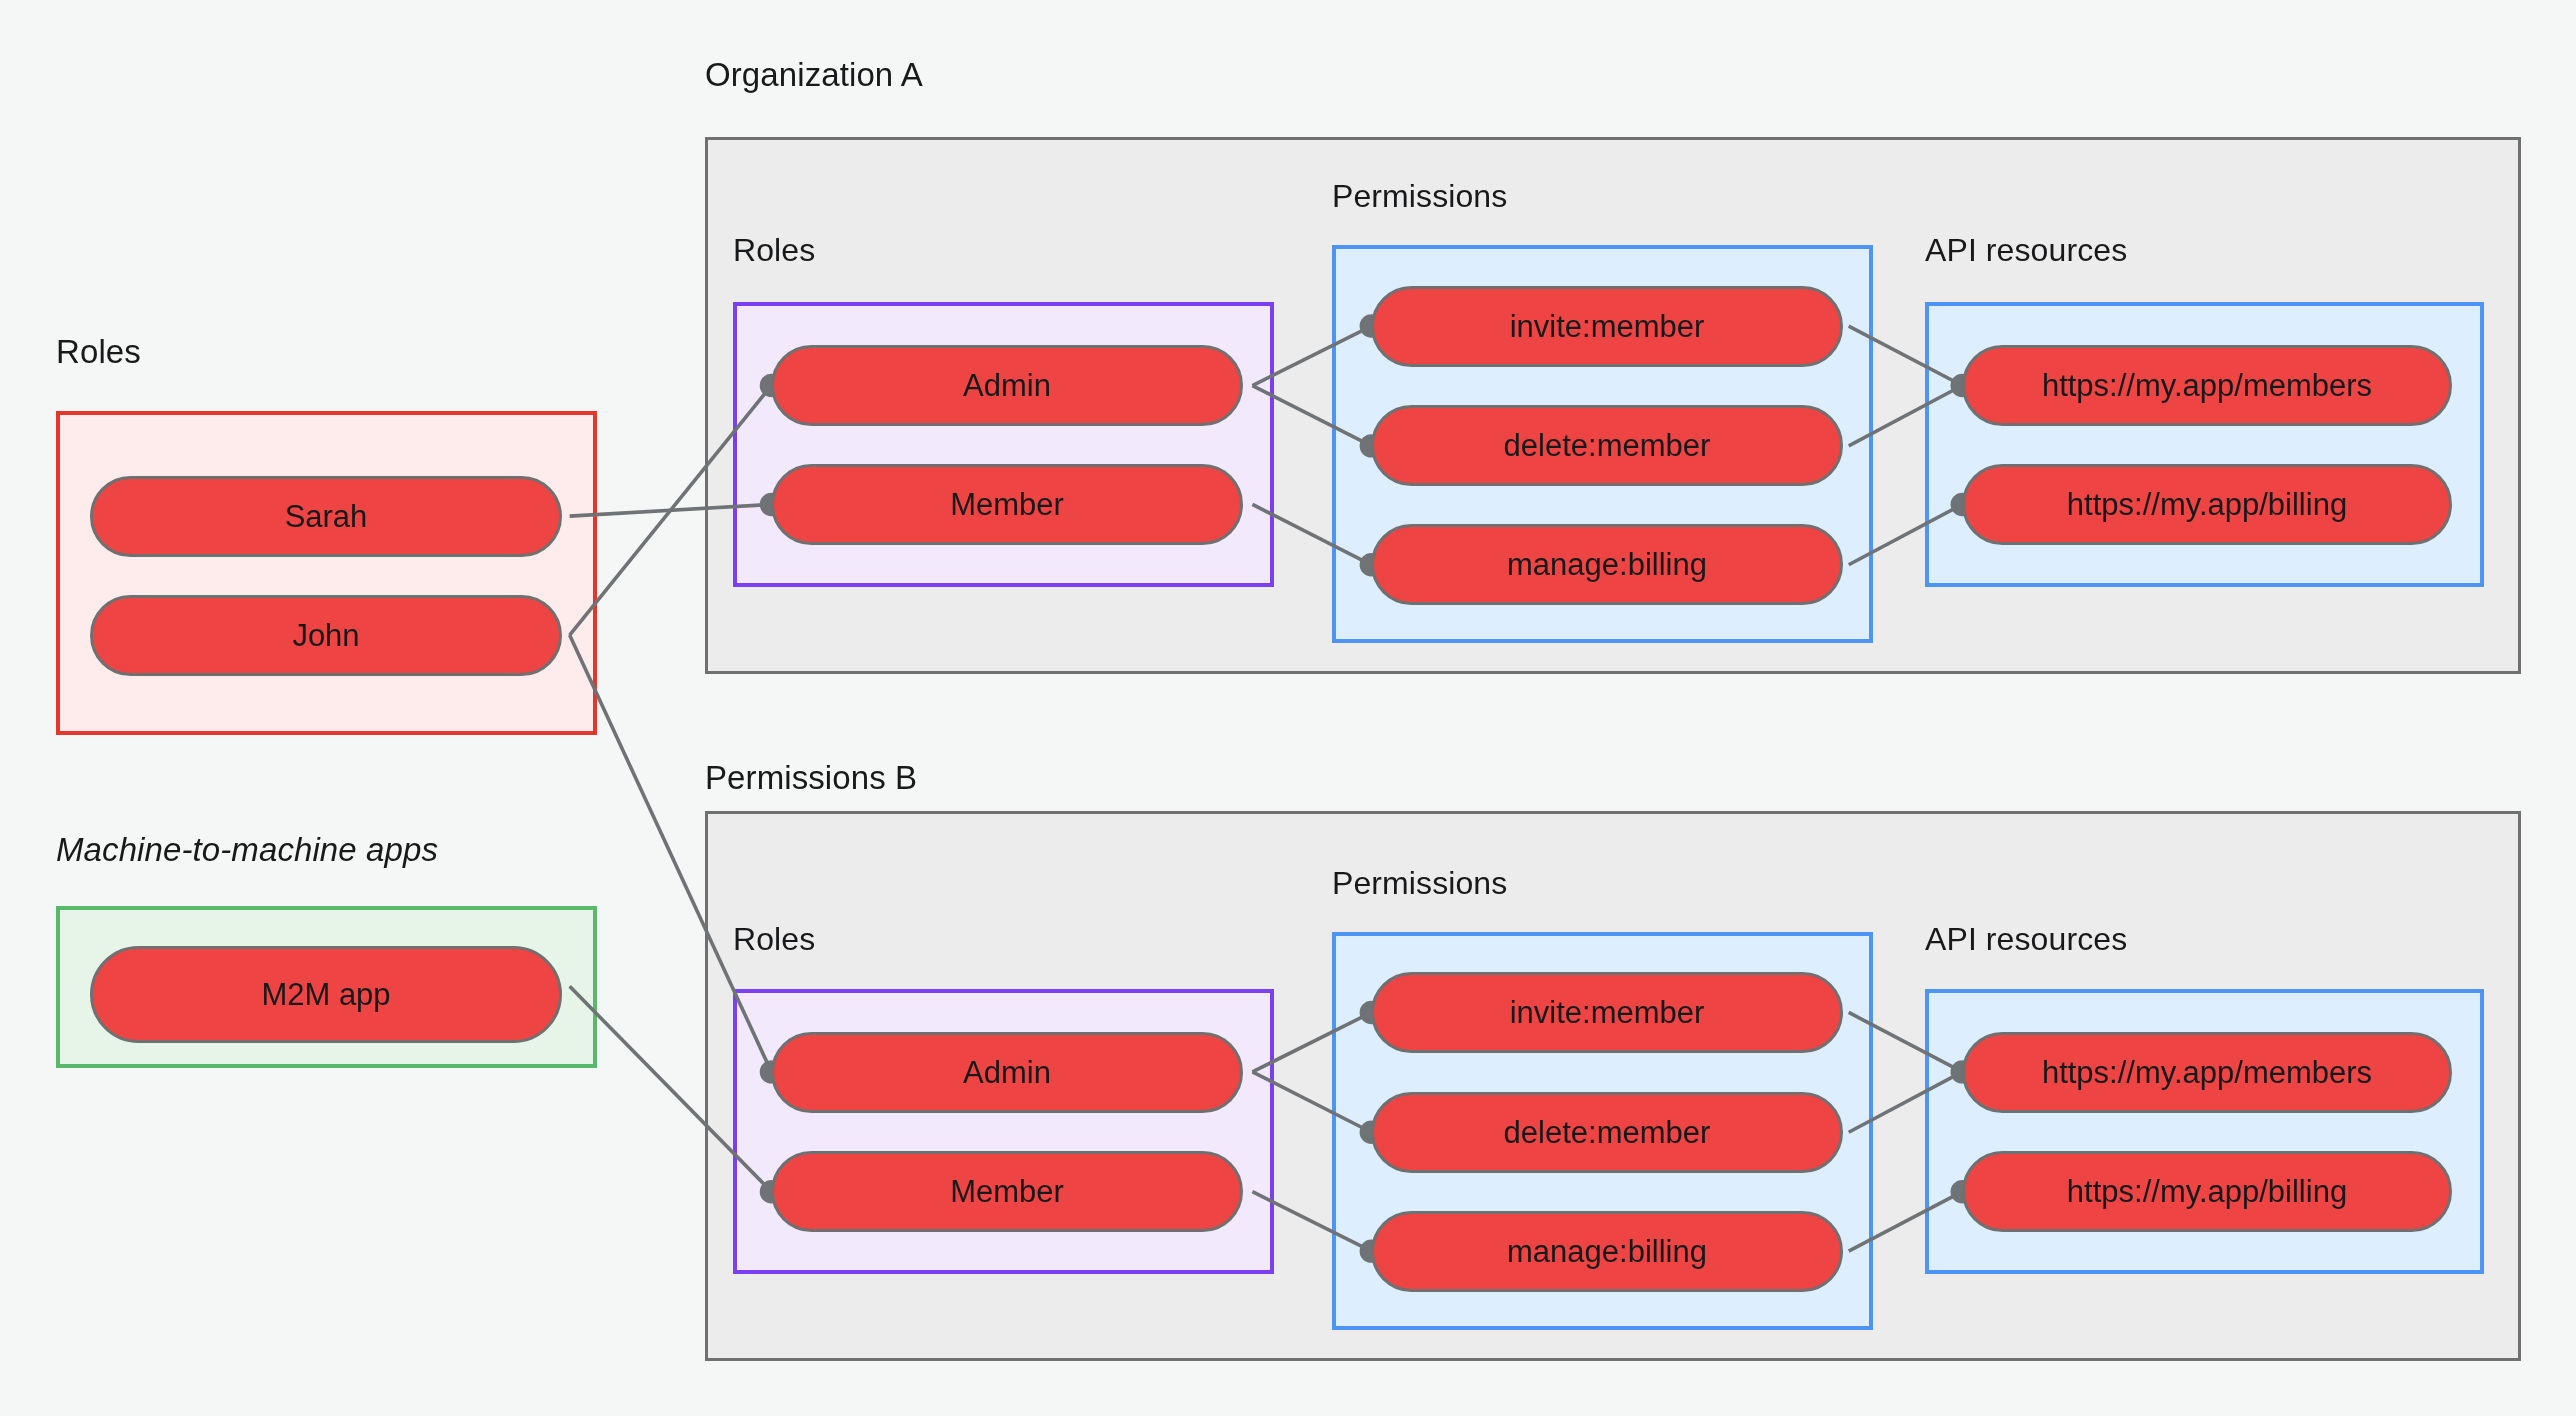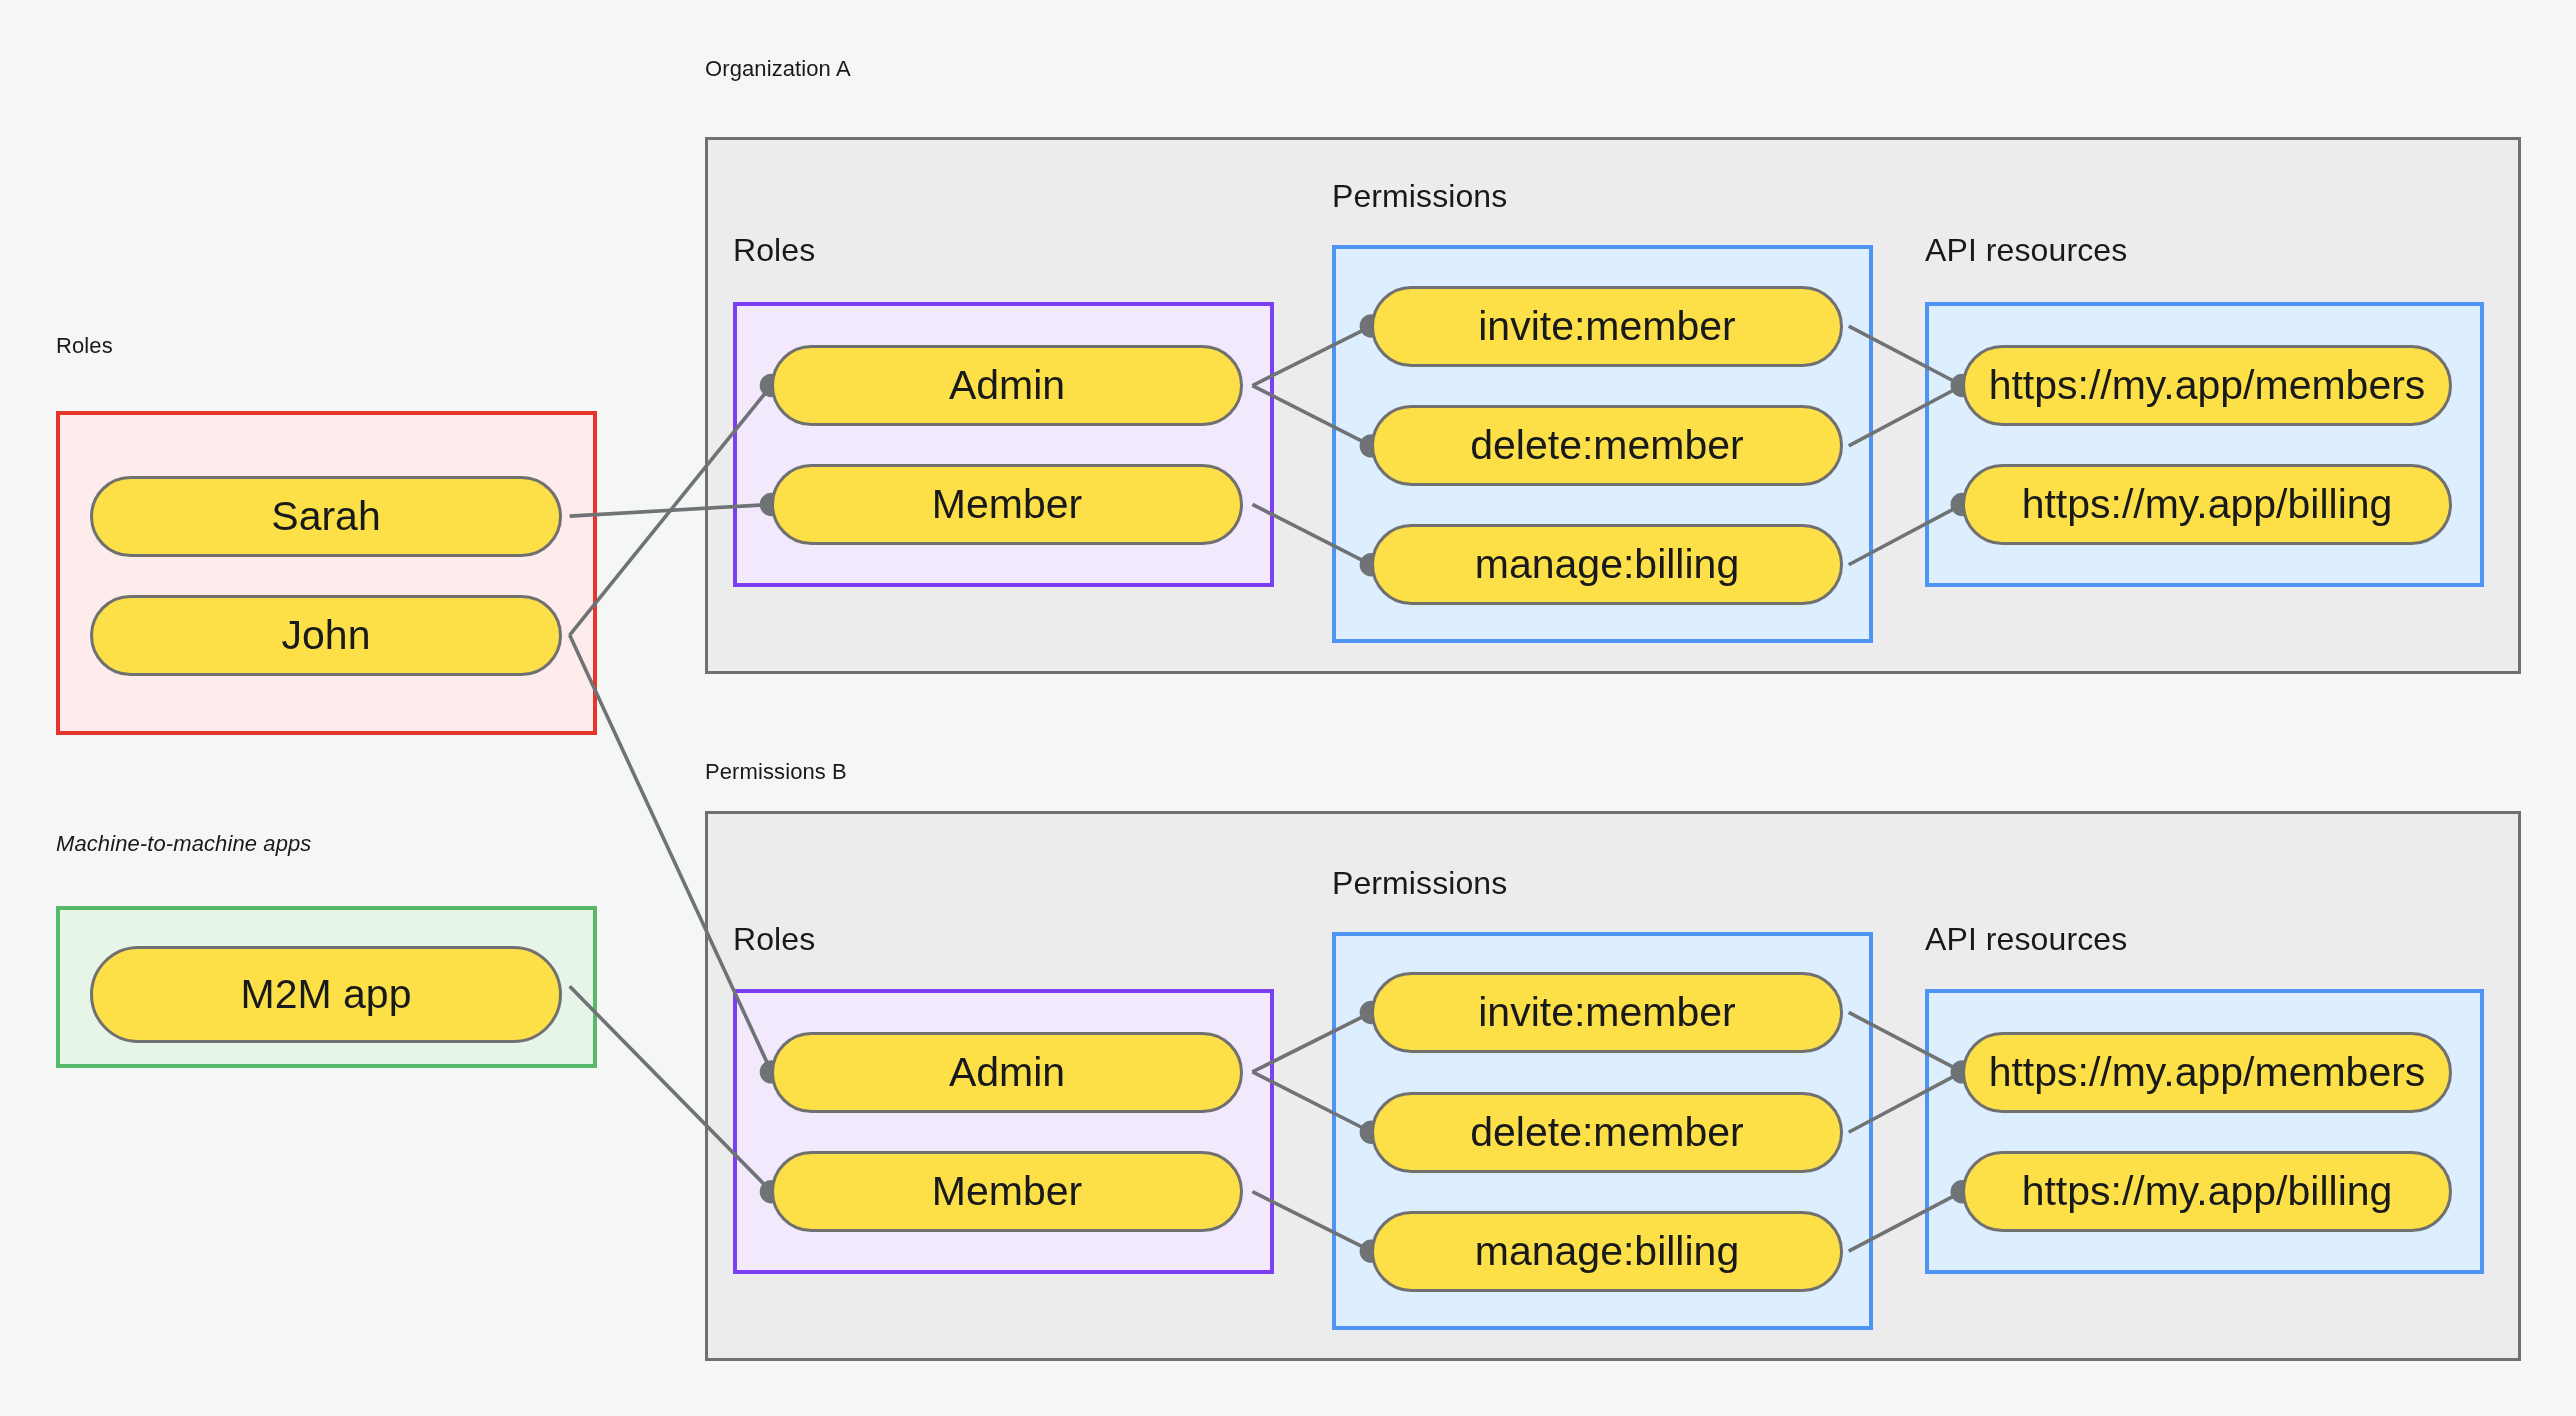--- a/index.html
+++ b/index.html
@@ -17,21 +17,21 @@
   }
   #wires {
     position: absolute;
     left: 0; top: 0;
     width: 2576px; height: 1416px;
     pointer-events: none;
     z-index: 5;
   }
   .grp-label {
     position: absolute;
-    font-size: 22px;
+    font-size: 33px;
     color: #18191b;
     white-space: nowrap;
     letter-spacing: 0.1px;
   }
   .box {
     position: absolute;
     box-sizing: border-box;
   }
   .org-box {
     background: #ececec;
@@ -53,28 +53,28 @@
     background: #ddeeff;
     border: 4.5px solid #4d94f5;
   }
   .res-box {
     background: #ddeeff;
     border: 4.5px solid #4d94f5;
   }
   .pill {
     position: absolute;
     box-sizing: border-box;
-    background: #fde047;
+    background: #ef4444;
     border: 3.6px solid #707070;
     border-radius: 900px;
     display: flex;
     align-items: center;
     justify-content: center;
     color: #18191b;
-    font-size: 41px;
+    font-size: 31px;
     white-space: nowrap;
     z-index: 10;
   }
 </style>
 </head>
 <body>
 
 <div id="canvas">
 
   <svg id="wires" viewBox="0 0 2859 1572" xmlns="http://www.w3.org/2000/svg">

